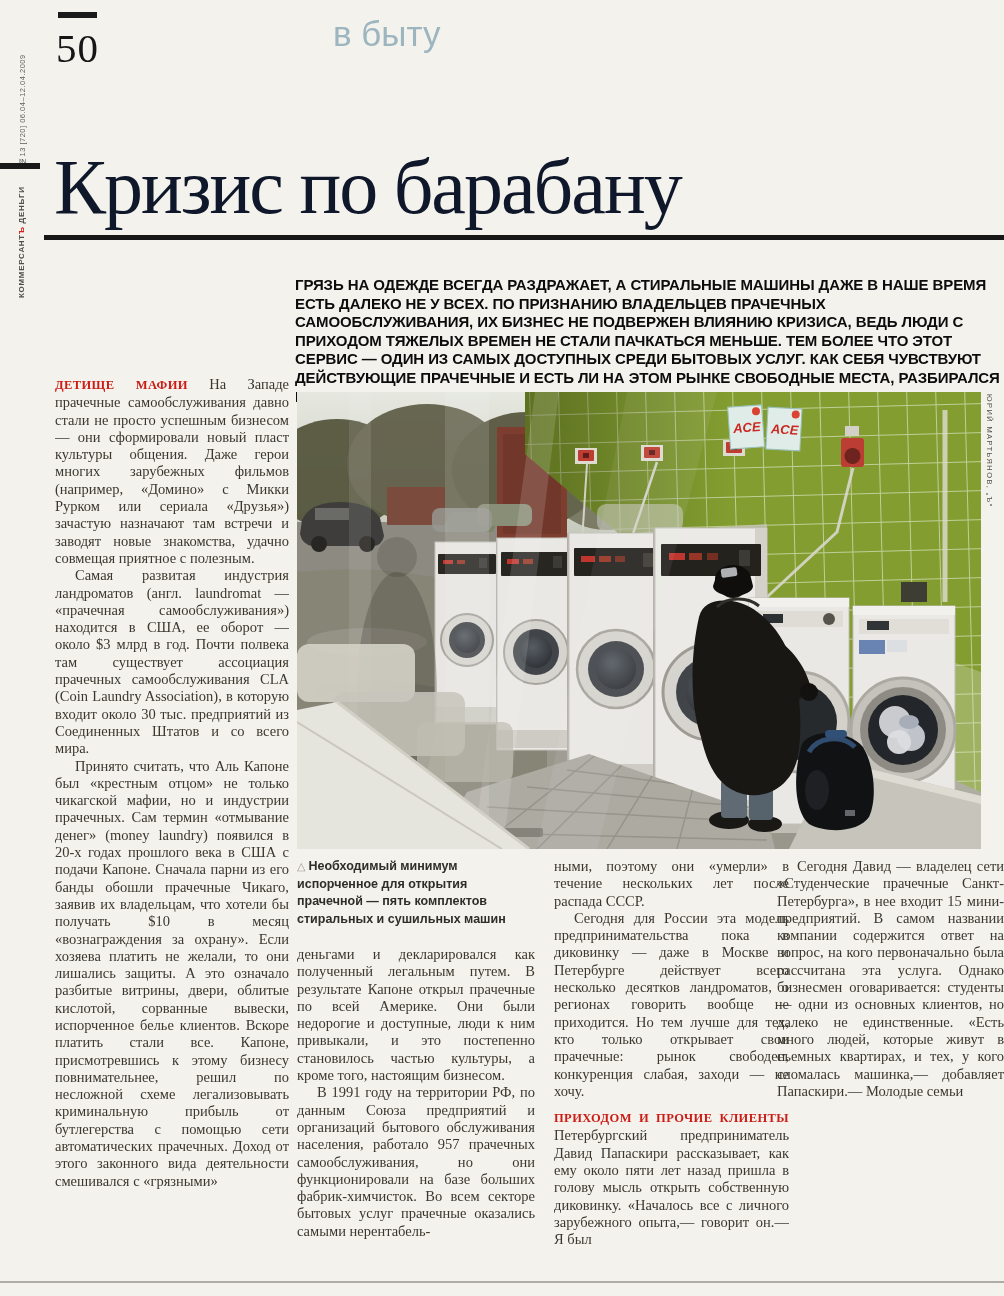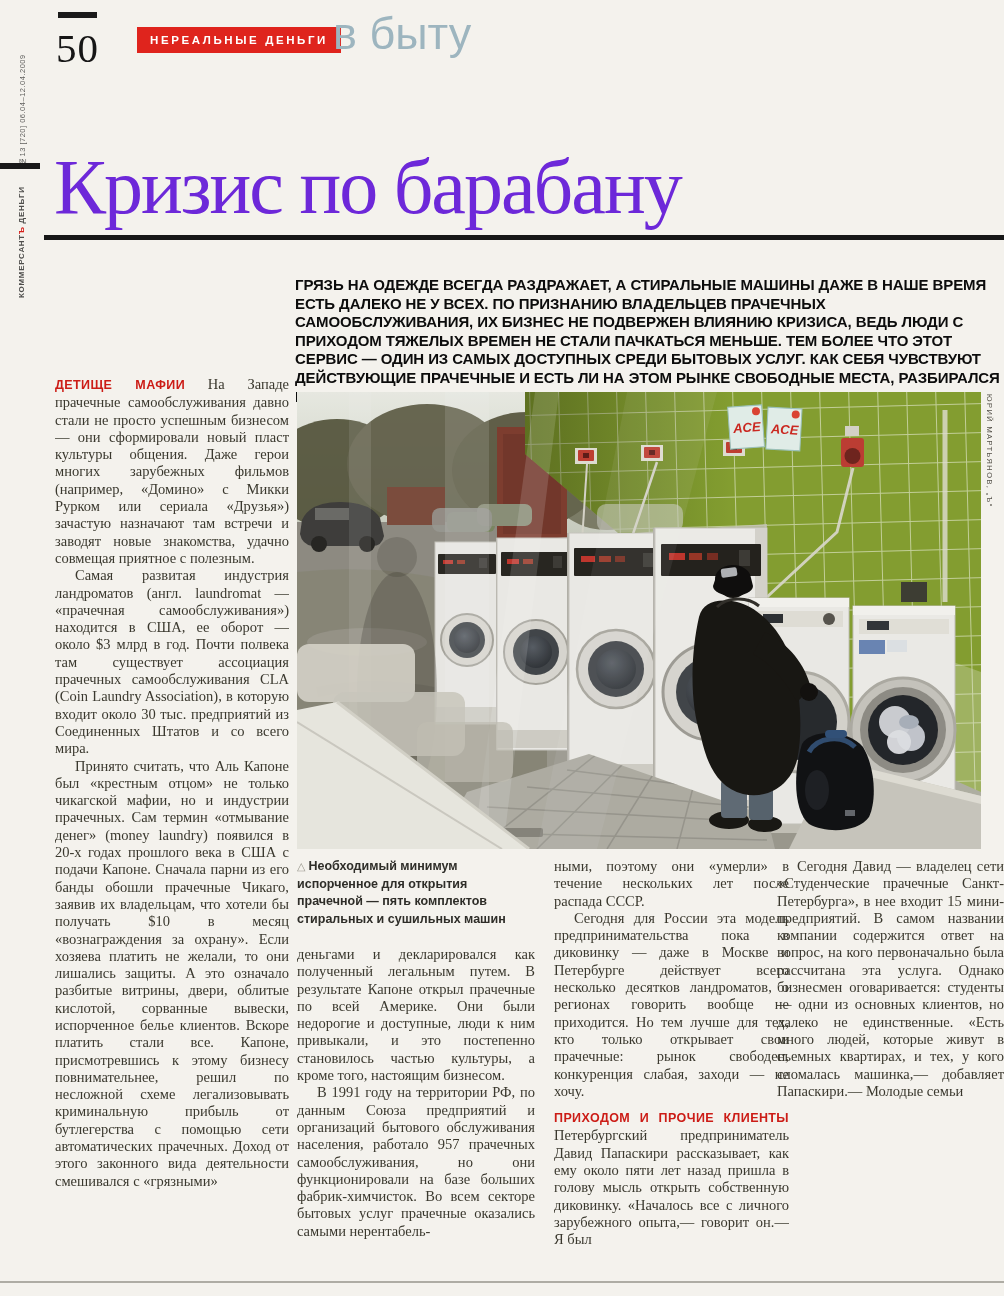--- a/index.html
+++ b/index.html
@@ -13,60 +13,59 @@
   .brand{position:absolute;left:17px;top:182px;height:116px;font-size:8px;font-weight:bold;
          letter-spacing:.7px;color:#4e4e4c;}
   .brand .accent{color:#d6201a;}
   
   .pagenum-bar{position:absolute;left:58px;top:12px;width:39px;height:6px;background:#1a1a1a;}
   .pagenum{position:absolute;left:56px;top:16px;font-size:41px;color:#161616;letter-spacing:1px;margin-top:8px;}
   .badge{position:absolute;left:137px;top:27px;height:26px;line-height:27px;background:#df241d;
          color:#fff;font-family:"Liberation Sans",sans-serif;font-weight:bold;font-size:11.5px;
          letter-spacing:2.6px;padding:0 13px;}
   .section{position:absolute;left:333px;top:9px;font-family:"Liberation Sans",sans-serif;
-           font-size:45px;line-height:50px;color:#9db5bf;}
+           font-size:35px;line-height:50px;color:#9db5bf;}
   .headline{position:absolute;left:54px;top:146px;width:940px;font-size:78px;line-height:82px;
-            color:#6d28d9;letter-spacing:-2px;font-weight:400;}
+            color:#0f172a;letter-spacing:-2px;font-weight:400;}
   .top-rule{position:absolute;left:44px;top:235px;width:960px;height:5px;background:#171717;}
   
   .lede{position:absolute;left:295px;top:261px;width:709px;font-family:"Liberation Sans",sans-serif;
         font-weight:bold;font-size:15px;line-height:18.6px;color:#0c0c0c;letter-spacing:-.1px;}
   
   .photo{position:absolute;left:297px;top:392px;width:684px;height:457px;overflow:hidden;background:#a4a296;}
   .credit{position:absolute;left:985px;top:394px;height:210px;font-size:7.5px;letter-spacing:1.4px;
           color:#55524a;writing-mode:vertical-rl;font-family:"Liberation Sans",sans-serif;white-space:nowrap;}
   .caption{position:absolute;left:297px;top:858px;width:236px;font-family:"Liberation Sans",sans-serif;
            font-weight:bold;font-size:12.5px;line-height:17.5px;color:#2e2d28;}
   .caption .tri{color:#9a988e;font-weight:normal;font-size:11px;padding-right:3px;}
   
   .col{position:absolute;font-size:14.5px;line-height:17.3px;text-align:justify;overflow:hidden;
        color:#3a382e;}
   .col p{margin:0;}
   .col p.ind{text-indent:20px;}
-  .subhead{font-family:Liberation Sans, sans-serif;font-weight:bold;font-size:12.5px;
+  .subhead{font-family:Liberation Serif, serif;font-weight:bold;font-size:12.5px;
            letter-spacing:.4px;color:#cc1c16;}
   .gap-top{margin-top:9px !important;}
   .col1{left:55px;top:376px;width:234px;height:902px;}
   .col2{left:297px;top:946px;width:238px;height:332px;}
   .col3{left:554px;top:858px;width:235px;height:420px;}
   .col4{left:777px;top:858px;width:227px;height:420px;}
   .bottom-rule{position:absolute;left:0;top:1281px;width:1004px;height:2px;background:#aeaca4;}
 </style>
 </head>
 <body>
 
 <div class="page">
 
   <div class="edition vert">№13 [720] 06.04–12.04.2009</div>
   <div class="rail-tick"></div>
   <div class="brand vert"><span>КОММЕРСАНТ</span><span class="accent">Ъ</span><span>&nbsp;ДЕНЬГИ</span></div>
 
   <div class="pagenum-bar"></div>
   <div class="pagenum">50</div>
-  <div class="badge">НЕРЕАЛЬНЫЕ ДЕНЬГИ</div>
   <div class="section">в быту</div>
   <h1 class="headline" style="margin:0;">Кризис по барабану</h1>
   <div class="top-rule"></div>
 
   <p class="lede"><span>ГРЯЗЬ НА ОДЕЖДЕ ВСЕГДА РАЗДРАЖАЕТ, А СТИРАЛЬНЫЕ МАШИНЫ ДАЖЕ В НАШЕ ВРЕМЯ ЕСТЬ ДАЛЕКО НЕ У ВСЕХ. ПО ПРИЗНАНИЮ ВЛАДЕЛЬЦЕВ ПРАЧЕЧНЫХ САМООБСЛУЖИВАНИЯ, ИХ БИЗНЕС НЕ ПОДВЕРЖЕН ВЛИЯНИЮ КРИЗИСА, ВЕДЬ ЛЮДИ С ПРИХОДОМ ТЯЖЕЛЫХ ВРЕМЕН НЕ СТАЛИ ПАЧКАТЬСЯ МЕНЬШЕ. ТЕМ БОЛЕЕ ЧТО ЭТОТ СЕРВИС — ОДИН ИЗ САМЫХ ДОСТУПНЫХ СРЕДИ БЫТОВЫХ УСЛУГ. КАК СЕБЯ ЧУВСТВУЮТ ДЕЙСТВУЮЩИЕ ПРАЧЕЧНЫЕ И ЕСТЬ ЛИ НА ЭТОМ РЫНКЕ СВОБОДНЫЕ МЕСТА, РАЗБИРАЛСЯ КОРРЕСПОНДЕНТ «ДЕНЕГ»</span> <strong>РОМАН РОЖКОВ.</strong></p>
 
   <div class="photo">
     <svg width="684" height="457" viewBox="0 0 684 457">
       <defs>
         <linearGradient id="skyG" x1="0" y1="0" x2="0" y2="1">

